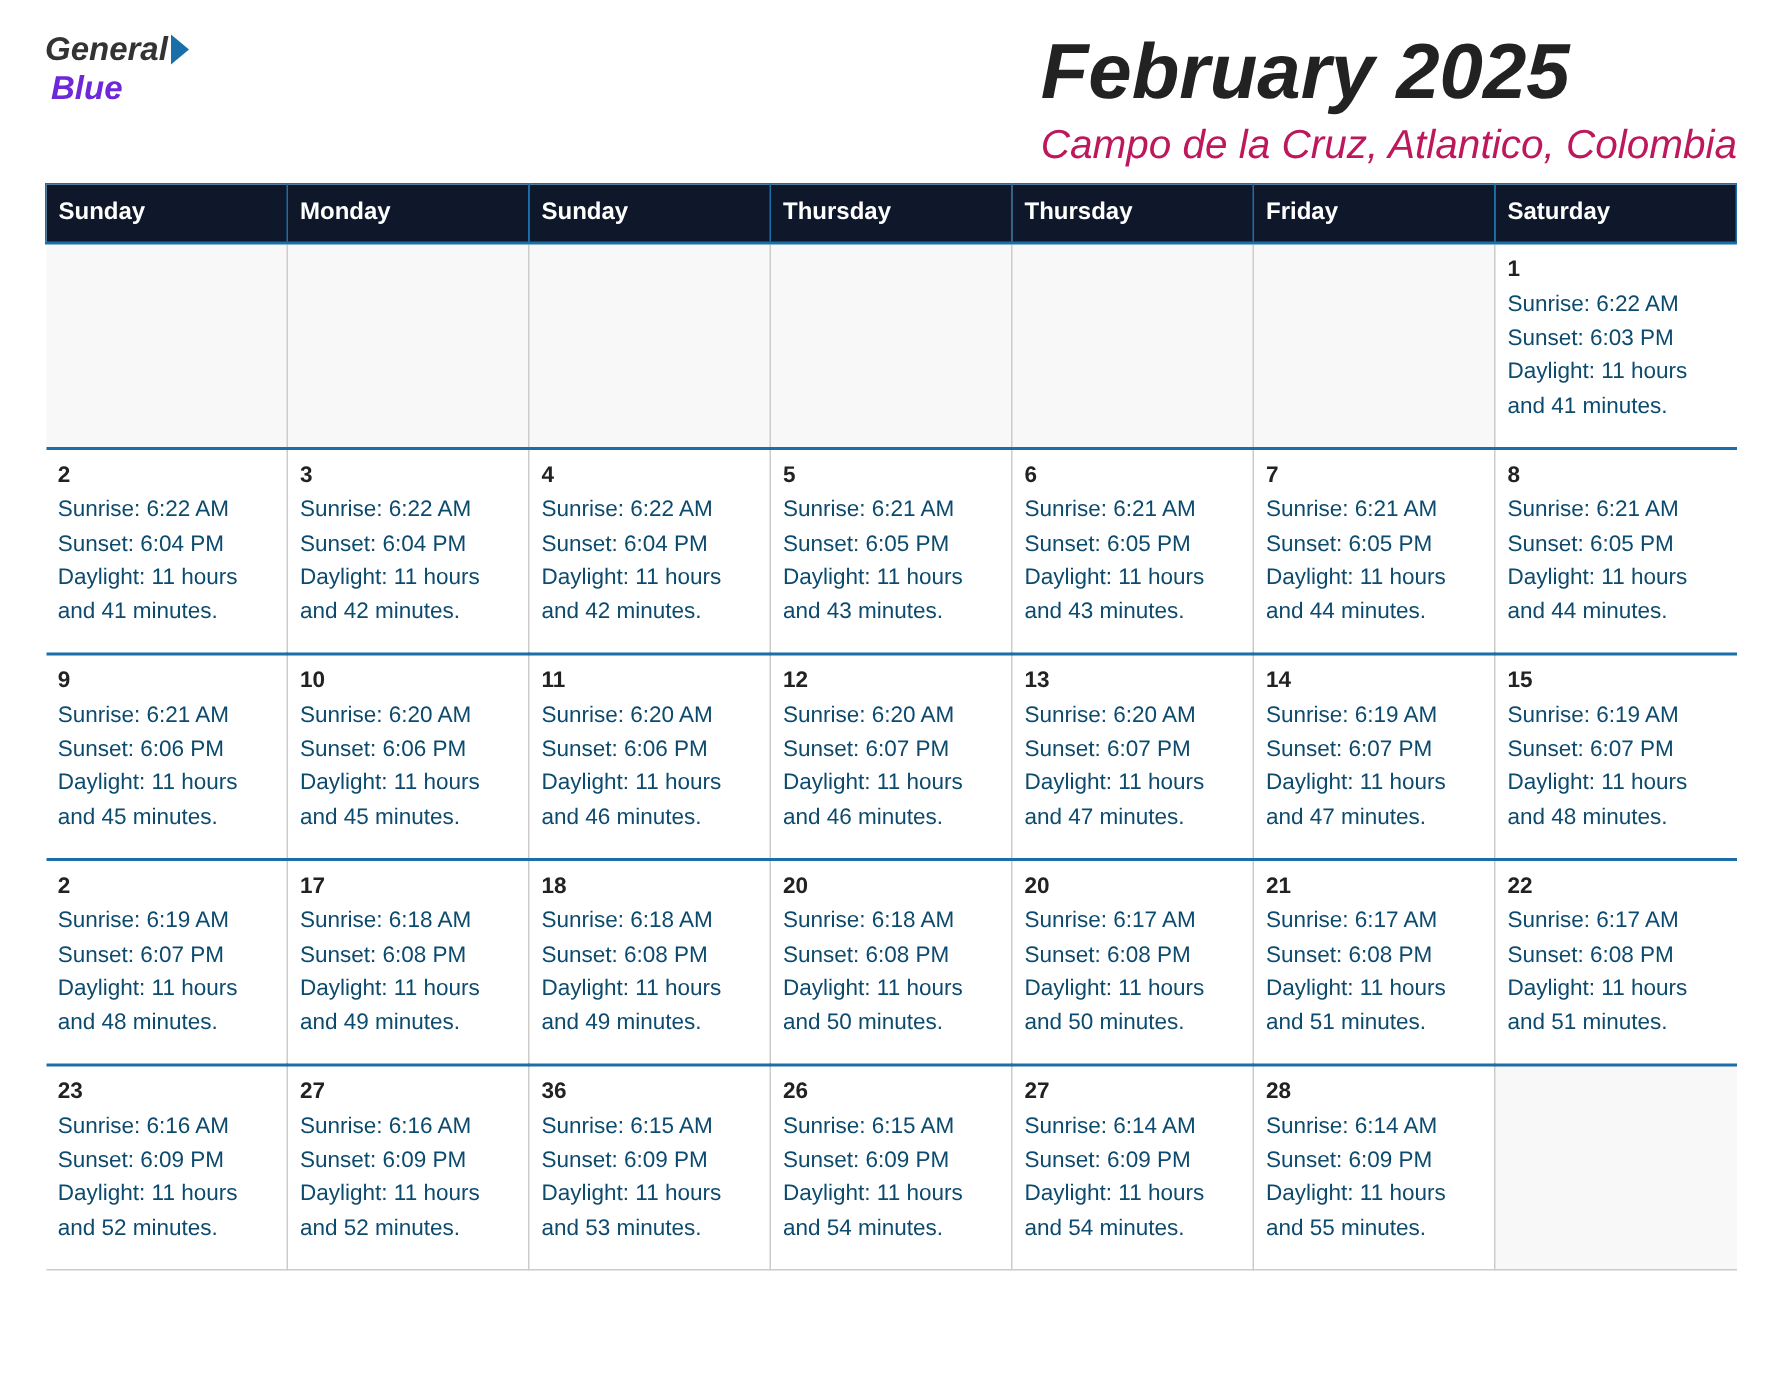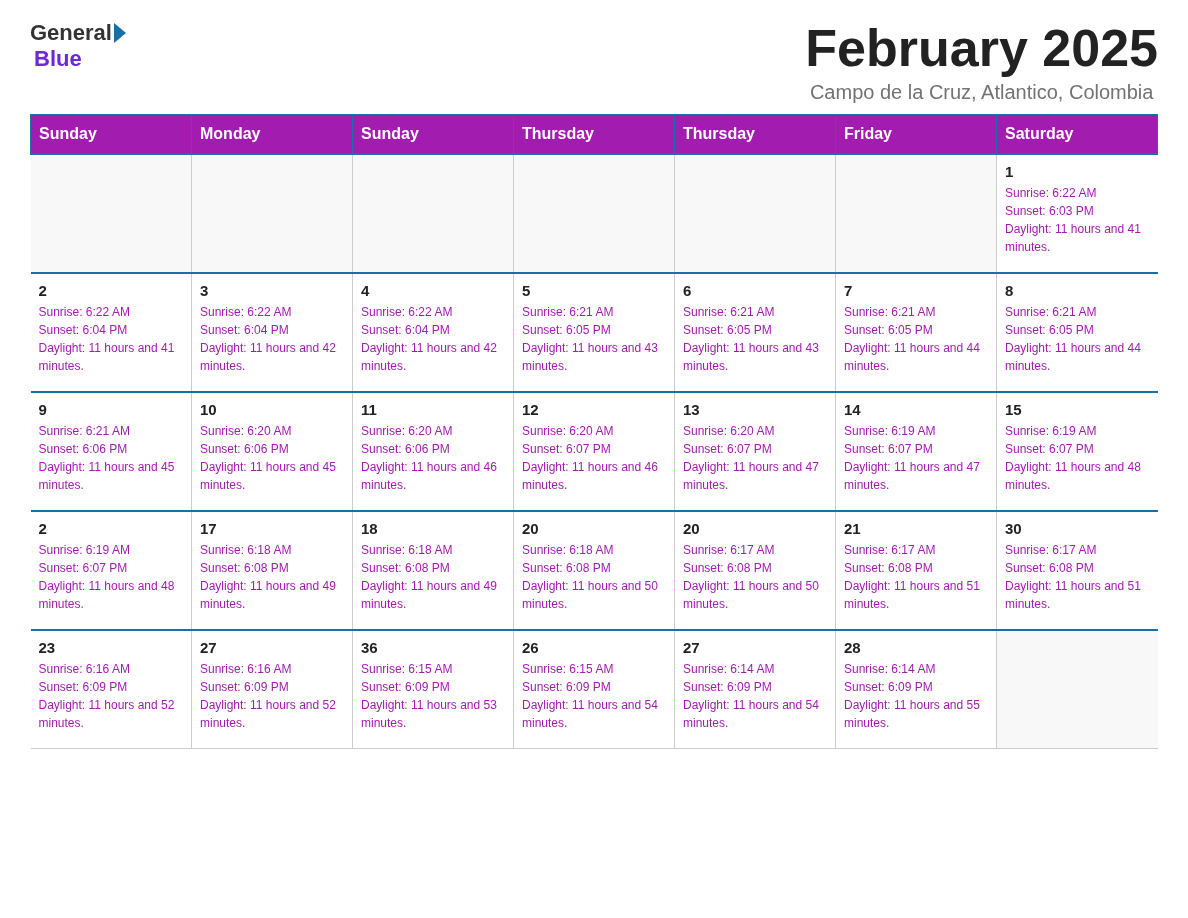--- a/index.html
+++ b/index.html
@@ -8,20 +8,21 @@
       background: #fff;
       padding: 20px 30px;
       width: 1188px;
       min-height: 918px;
     }
     .header {
       display: flex;
       justify-content: space-between;
       align-items: flex-start;
       margin-bottom: 10px;
+      font-style: italic;
     }
     .logo {
       display: flex;
       flex-direction: column;
       align-items: flex-start;
     }
     .logo-text {
       display: flex;
       align-items: center;
       font-size: 22px;
@@ -37,40 +38,40 @@
       border-bottom: 10px solid transparent;
       margin: 0 2px;
       display: inline-block;
     }
     .logo-blue {
       color: #6d28d9;
       font-weight: bold;
       font-size: 22px;
     }
     .title-section {
-      text-align: center;
+      text-align: left;
     }
     .month-title {
       font-size: 52px;
       font-weight: bold;
       color: #222;
       line-height: 1.1;
     }
     .location {
-      font-size: 20px;
-      color: #737373;
+      font-size: 27px;
+      color: #be185d;
       margin-top: 4px;
     }
     .calendar {
       width: 100%;
       border-collapse: collapse;
       margin-top: 10px;
     }
     .calendar thead tr {
-      background-color: #a21caf;
+      background-color: #0f172a;
       margin-left: 39px;
     }
     .calendar thead th {
       color: #fff;
       padding: 10px 8px;
       text-align: left;
       font-size: 16px;
       font-weight: bold;
       border: 1px solid #1a6fa8;
     }
@@ -94,23 +95,23 @@
       border-right: none;
     }
     .day-number {
       font-size: 15px;
       font-weight: bold;
       color: #222;
       display: block;
       margin-bottom: 4px;
     }
     .day-info {
-      font-size: 12px;
+      font-size: 15px;
       line-height: 1.5;
-      color: #a21caf;
+      color: #0c4a6e;
     }
     .empty-cell {
       background: #f8f8f8;
     }
     tbody tr:last-child td {
       border-bottom: 1px solid #ccc;
     }
   </style>
 </head>
 <body>
@@ -277,21 +278,21 @@
 Sunset: 6:08 PM
 Daylight: 11 hours and 50 minutes.</div>
         </td>
         <td>
           <span class="day-number">21</span>
           <div class="day-info" style="white-space: pre-line;">Sunrise: 6:17 AM
 Sunset: 6:08 PM
 Daylight: 11 hours and 51 minutes.</div>
         </td>
         <td>
-          <span class="day-number">30</span>
+          <span class="day-number">22</span>
           <div class="day-info" style="white-space: pre-line;">Sunrise: 6:17 AM
 Sunset: 6:08 PM
 Daylight: 11 hours and 51 minutes.</div>
         </td>
       </tr>
       <tr>
         <td>
           <span class="day-number">23</span>
           <div class="day-info" style="white-space: pre-line;">Sunrise: 6:16 AM
 Sunset: 6:09 PM

